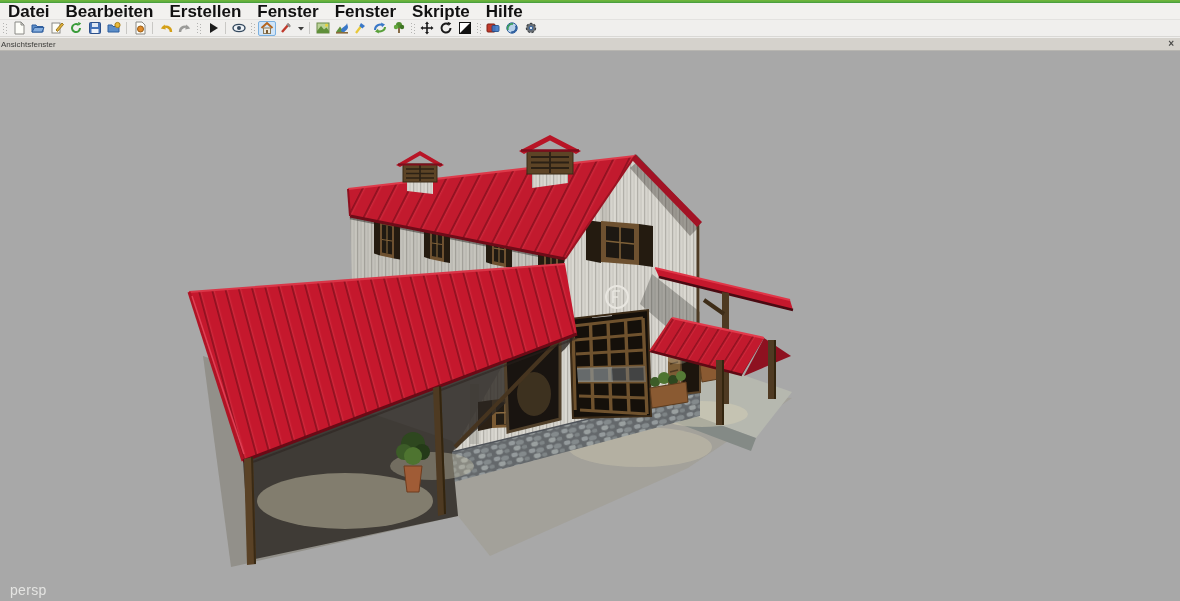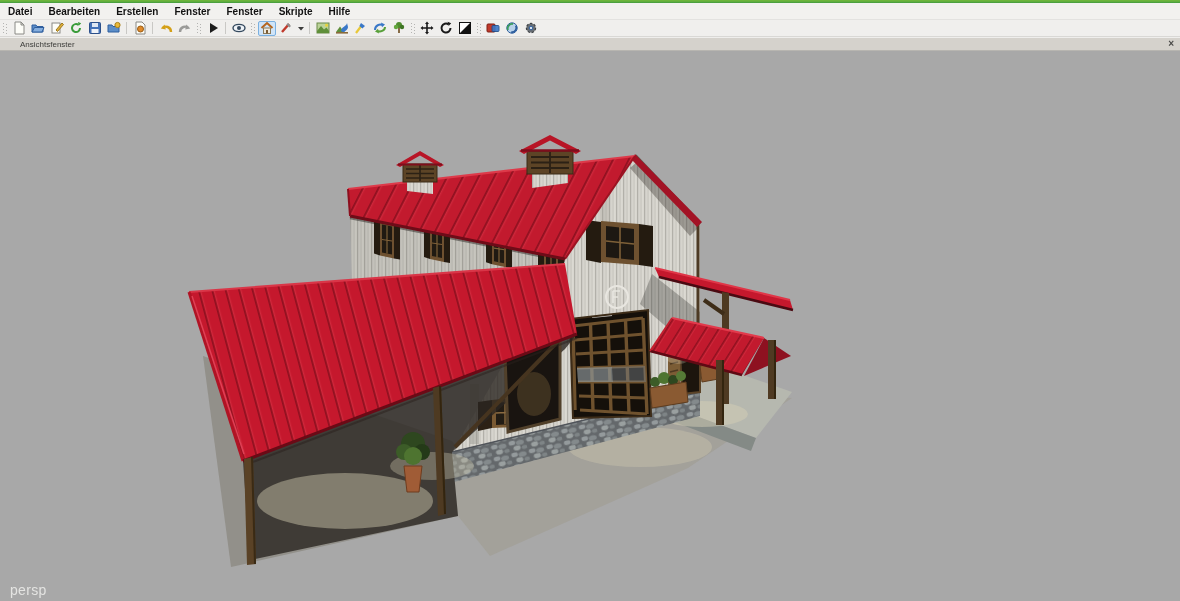--- a/index.html
+++ b/index.html
@@ -1,32 +1,32 @@
 <!DOCTYPE html>
 <html style="--accent: #3f9a3f; --viewport-bg: #a8a8a8; --roof-red: #c21a2e; --roof-red-light: #d93648; --roof-red-dark: #8e1120; --siding: #d6d4cd; --siding-line: #b2b0a9; --wood-brown: #6e5130; --wood-dark: #2c2115; --stone-gray: #7e8285; --concrete: #a3a19a; --concrete-dark: #92908a; --foliage-green: #3c5c28; --lamp-light: #c9c4ae;"><head>
 <meta charset="utf-8">
 <style>
   html,body{margin:0;padding:0;width:1180px;height:601px;overflow:hidden;
     font-family:"Liberation Sans",sans-serif;background:#a8a8a8;}
   .accent{height:3px;background:linear-gradient(to bottom,#6cb43c 0 1px,var(--accent,#3f9a3f));}
   .menubar{height:16px;background:#f2f1ef;display:flex;align-items:center;border-bottom:1px solid #e3e2e0;}
-  .menu-item{font-size:10px;font-weight:bold;color:#111;padding:0 8px;line-height:15px;cursor:default;}
+  .menu-item{font-size:17px;font-weight:bold;color:#111;padding:0 8px;line-height:15px;cursor:default;}
   .toolbar{height:16px;background:#f0efed;display:flex;align-items:center;border-bottom:1px solid #d9d8d5;}
   .grip{width:4px;height:11px;margin:0 2px 0 3px;
     background:repeating-linear-gradient(to bottom,#b4b4b2 0 1px,transparent 1px 3px),
                repeating-linear-gradient(to bottom,#b4b4b2 0 1px,transparent 1px 3px);
     background-size:1px 100%,1px 100%;background-position:0 0,3px 1px;background-repeat:no-repeat;}
   .sep{width:1px;height:12px;background:#c9c8c5;margin:0 3px;}
   .tb{width:18px;height:15px;border:1px solid transparent;background:transparent;padding:0;margin:0 0.5px;
     display:flex;align-items:center;justify-content:center;border-radius:2px;}
   .tb.active{background:#cfe4f8;border-color:#7ab0e0;}
   .tb.caret{width:10px;}
   .panelbar{height:12px;background:#d5d2cc;border-top:1px solid #efeeec;border-bottom:1px solid #b7b5b0;
     display:flex;align-items:center;}
-  .panel-title{font-size:8px;color:#3c3c3a;padding-left:20px;}
+  .panel-title{font-size:8px;color:#3c3c3a;padding-left:1px;}
   .panel-close{margin-left:auto;padding:0 6px;font-size:10px;line-height:10px;color:#4a4a48;cursor:default;font-weight:bold;}
   .viewport{position:relative;width:1180px;height:554px;background:var(--viewport-bg,#a8a8a8);}
   .viewport svg{display:block;width:100%;height:100%;}
   .cam-label{position:absolute;left:10px;bottom:7px;font-size:14px;color:#e4e4e2;letter-spacing:.3px;}
 </style>
 </head>
 <body>
 
 <div class="accent"></div>
 

